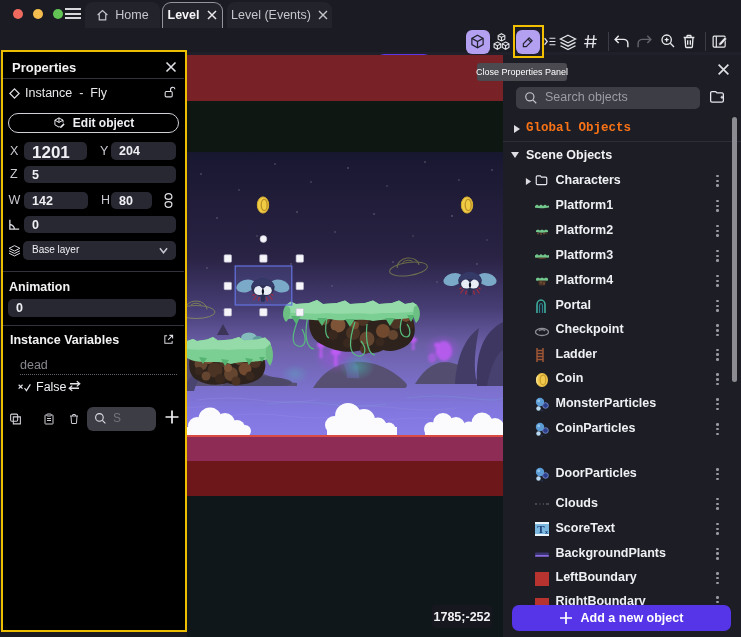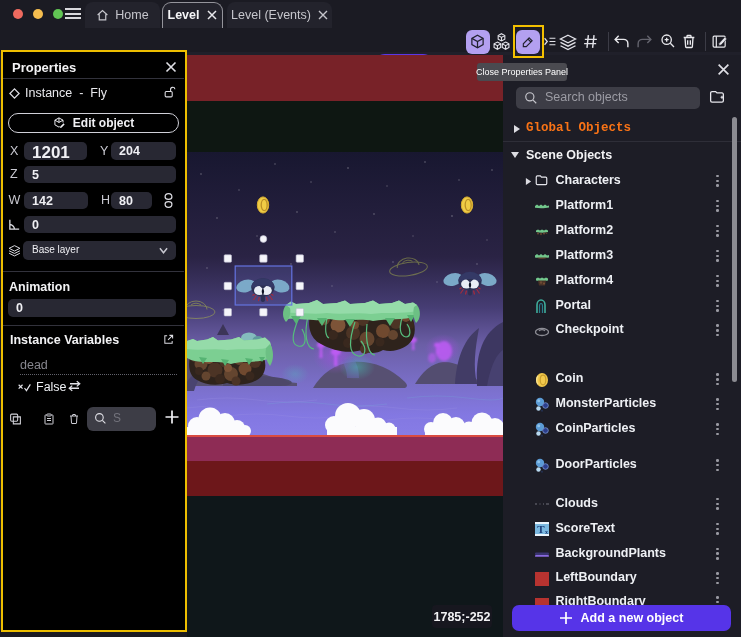--- a/index.html
+++ b/index.html
@@ -598,20 +598,31 @@
         <ellipse cx="8" cy="9" rx="6.5" ry="3.5" stroke="#8e8e96" stroke-width="1.3"></ellipse>
         <path d="M5,8 A3.5,3 0 0 1 11,8" stroke="#8e8e96" stroke-width="1.3"></path>
       </svg>
     <span class="rtx">Checkpoint</span>
       <div class="dots">
         <i></i>
         <i></i>
         <i></i>
       </div>
   </div>
+  <div class="row" style="top:287.7px;">
+    <svg class="ric" width="12" height="16" viewBox="0 0 12 16" stroke="#9e5635" stroke-width="1.5">
+        <path d="M3 1 V15 M9 1 V15 M3 3.5 H9 M3 6.5 H9 M3 9.5 H9 M3 12.5 H9"></path>
+      </svg>
+    <span class="rtx">Ladder</span>
+      <div class="dots">
+        <i></i>
+        <i></i>
+        <i></i>
+      </div>
+  </div>
   <div class="row" style="top:312.3px;">
     <svg class="ric" width="16" height="16" viewBox="0 0 16 16">
         <ellipse cx="8" cy="8" rx="6" ry="7" fill="#f2c94c"></ellipse>
         <ellipse cx="9" cy="8" rx="2.8" ry="4.8" fill="none" stroke="#c99f2e" stroke-width="1.2"></ellipse>
         <path d="M4,4 A5.5,6.5 0 0 0 4,12" stroke="#f7e08c" stroke-width="1.4" fill="none"></path>
       </svg>
     <span class="rtx">Coin</span>
       <div class="dots">
         <i></i>
         <i></i>
@@ -641,21 +652,21 @@
         <circle cx="11.5" cy="8.5" r="2.8" fill="#2c3e8c" stroke="#7b9bd5" stroke-width="0.8"></circle>
         <circle cx="8" cy="13.8" r="1" fill="#223052"></circle>
       </svg>
     <span class="rtx">CoinParticles</span>
       <div class="dots">
         <i></i>
         <i></i>
         <i></i>
       </div>
   </div>
-  <div class="row" style="top:398px;">
+  <div class="row" style="top:407px;">
     <svg class="ric" width="16" height="16" viewBox="0 0 16 16">
         <circle cx="6" cy="5" r="4.2" fill="#5b9bd5"></circle>
         <circle cx="4.7" cy="3.8" r="1.5" fill="#8fc3ea"></circle>
         <circle cx="4.5" cy="11.5" r="2.2" fill="#b8d9f0"></circle>
         <circle cx="11.5" cy="8.5" r="2.8" fill="#2c3e8c" stroke="#7b9bd5" stroke-width="0.8"></circle>
         <circle cx="8" cy="13.8" r="1" fill="#223052"></circle>
       </svg>
     <span class="rtx">DoorParticles</span>
       <div class="dots">
         <i></i>

